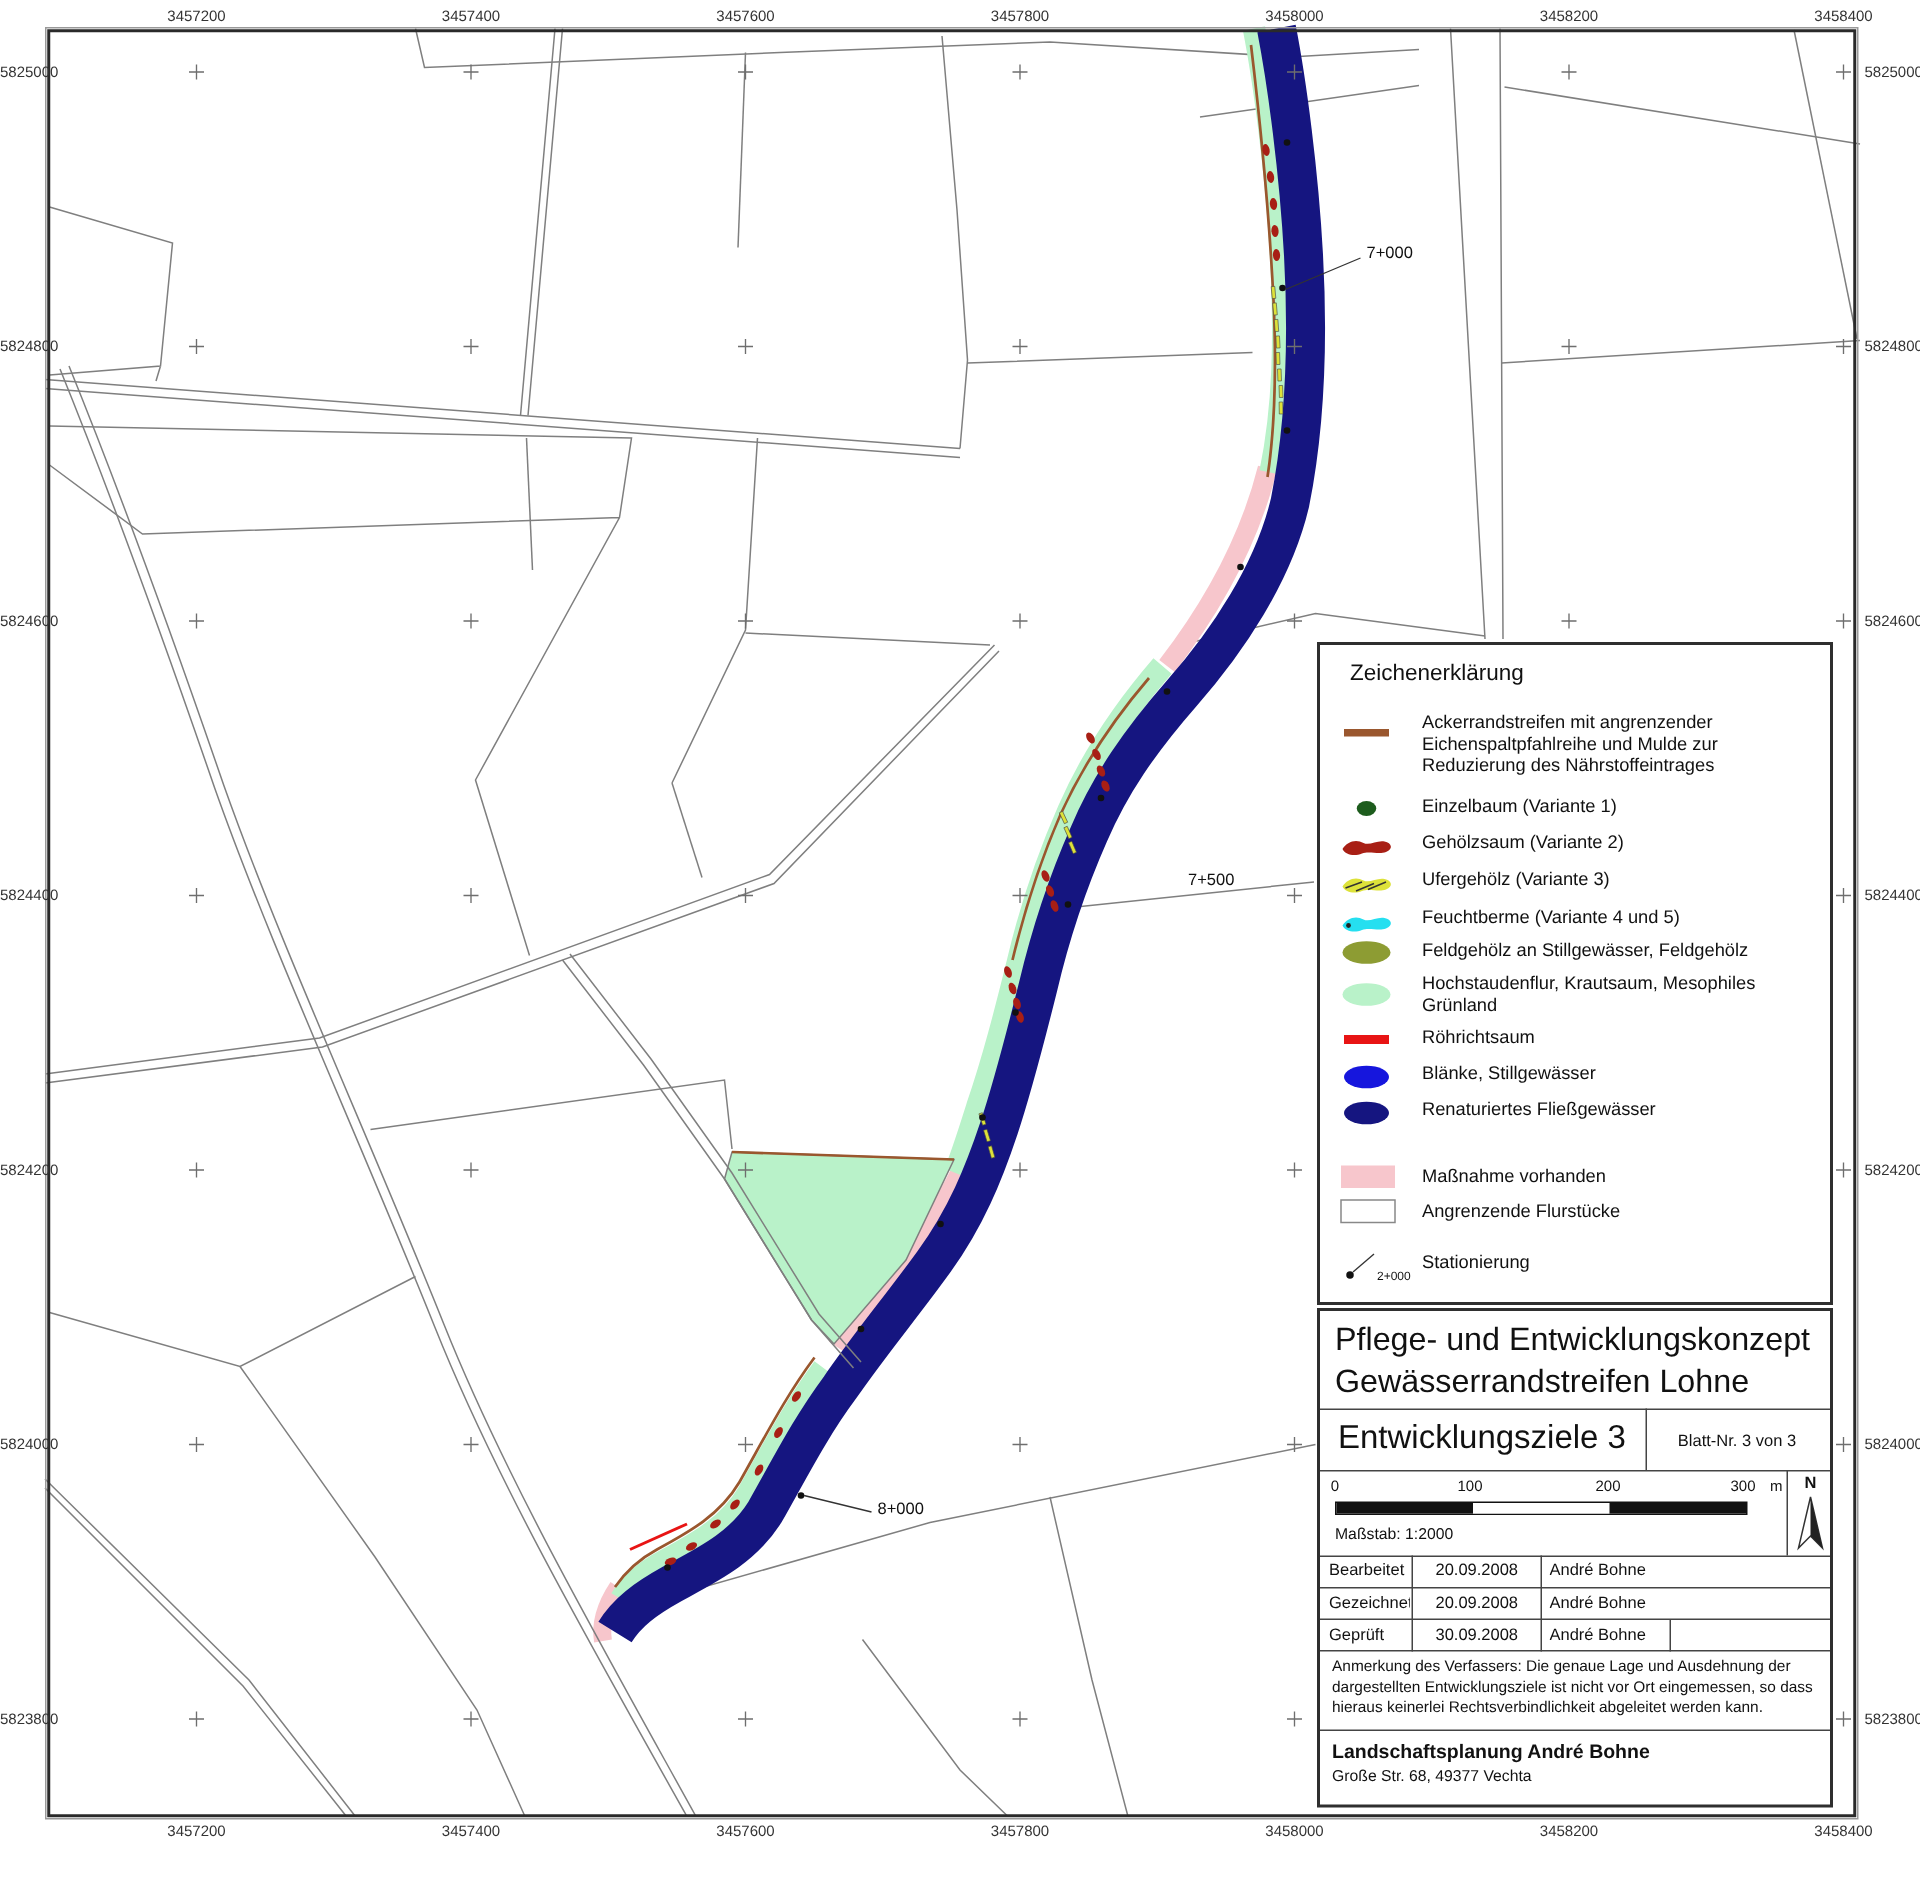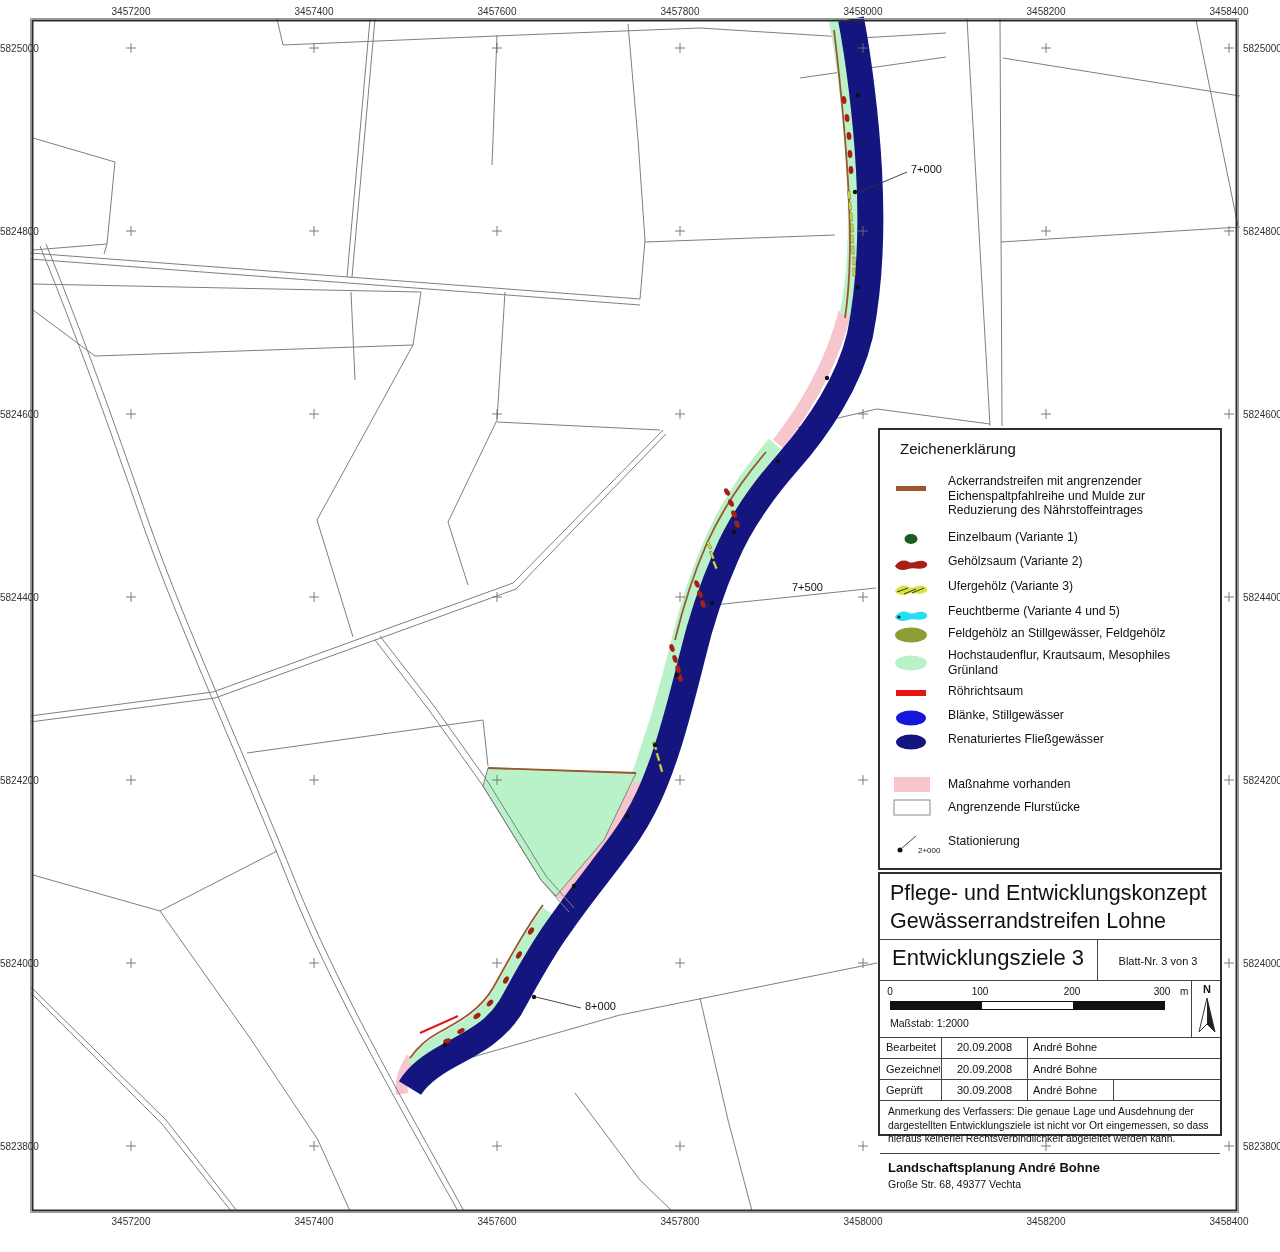--- a/index.html
+++ b/index.html
@@ -8,21 +8,21 @@
   .coord{font-size:10px;color:#333;letter-spacing:0;}
   .coord.top,.coord.bottom{width:44px;text-align:center;}
   .coord.left{width:27px;text-align:right;}
   .coord.right{width:34px;text-align:left;}
   .station-label{font-size:11px;color:#111;}
   #legend-box{left:878px;top:428px;width:344px;height:442px;background:#fff;border:2px solid #2f2f2f;box-sizing:border-box;}
   #legend-title{left:20px;top:10px;font-size:15px;}
   .lg-text{left:68px;font-size:12.2px;line-height:14.5px;width:235px;}
   .lg-swatch{left:12px;width:40px;height:22px;}
   .lg-mini{font-size:8px;}
-  #title-block{left:878px;top:872px;width:344px;height:264px;background:#fff;border:2px solid #2f2f2f;box-sizing:border-box;}
+  #title-block{left:878px;top:872px;width:344px;height:333px;background:#fff;border:2px solid #2f2f2f;box-sizing:border-box;}
   .tb-line{background:#444;}
   #tb-title{left:10px;top:5px;font-size:21.5px;line-height:28px;width:330px;}
   #tb-sheet{left:12px;top:71px;font-size:22px;}
   #tb-sheetno{left:216px;top:81px;width:124px;text-align:center;font-size:11px;}
   .sc-num{font-size:10px;width:30px;text-align:center;}
   #tb-scale-label{left:10px;top:143px;font-size:10.5px;}
   .tb-cell{font-size:11px;line-height:21px;height:21px;overflow:hidden;}
   #tb-note{left:8px;top:231px;width:328px;font-size:10.3px;line-height:13.5px;}
   #tb-company{left:8px;top:286px;font-size:13px;font-weight:bold;}
   #tb-address{left:8px;top:304px;font-size:10.5px;}

